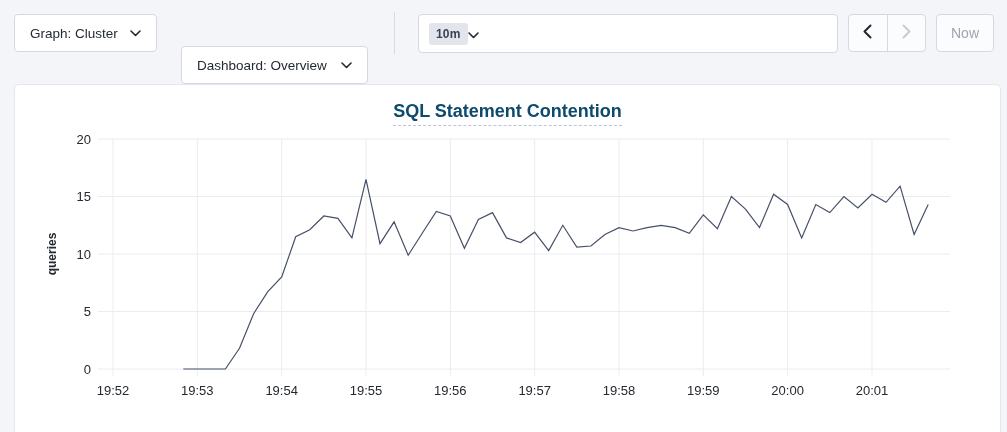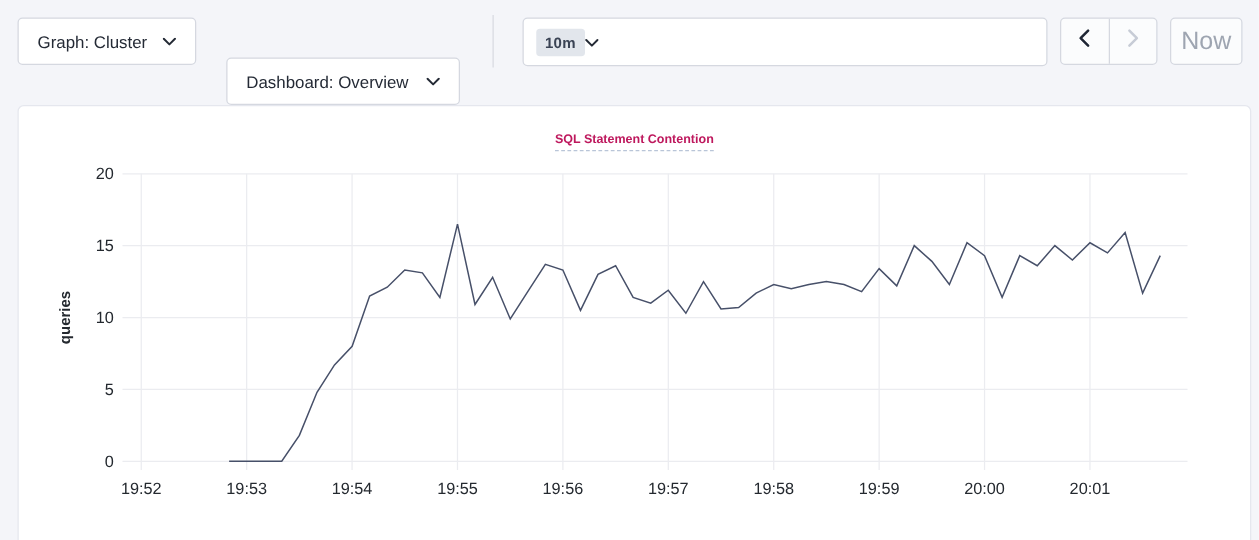--- a/index.html
+++ b/index.html
@@ -54,35 +54,35 @@
   }
   .nav-btn {
     flex:1; display:flex; align-items:center; justify-content:center;
     cursor:pointer;
   }
   .nav-btn + .nav-btn { border-left:1px solid #d5d8e0; }
   #now-button {
     position:absolute; left:936px; top:14px; width:58px; height:38px;
     border:1px solid #d5d8e0; border-radius:4px;
     background:#fbfcfd;
-    color:#9ea5b1; font-size:20px;
+    color:#9ea5b1; font-size:14px;
     display:flex; align-items:center; justify-content:center;
     cursor:default;
   }
   #chart-card {
     position:absolute; left:14px; top:84px; width:987px; height:360px;
     background:#ffffff;
     border:1px solid #e5e7ee;
     border-radius:5px;
   }
   #chart-title-wrap { position:absolute; top:16px; left:0; width:100%; text-align:center; }
   #chart-title {
     display:inline-block;
-    font-size:10px; font-weight:bold;
-    color:#be185d;
+    font-size:18px; font-weight:bold;
+    color:#0c4a6e;
     border-bottom:1px dashed #b9c5d8;
     padding-bottom:3px;
     cursor:help;
   }
   #chart-svg { position:absolute; left:0; top:0; }
   #chart-svg text { font-family:"Liberation Sans", sans-serif; }
 </style>
 </head>
 <body>
 

